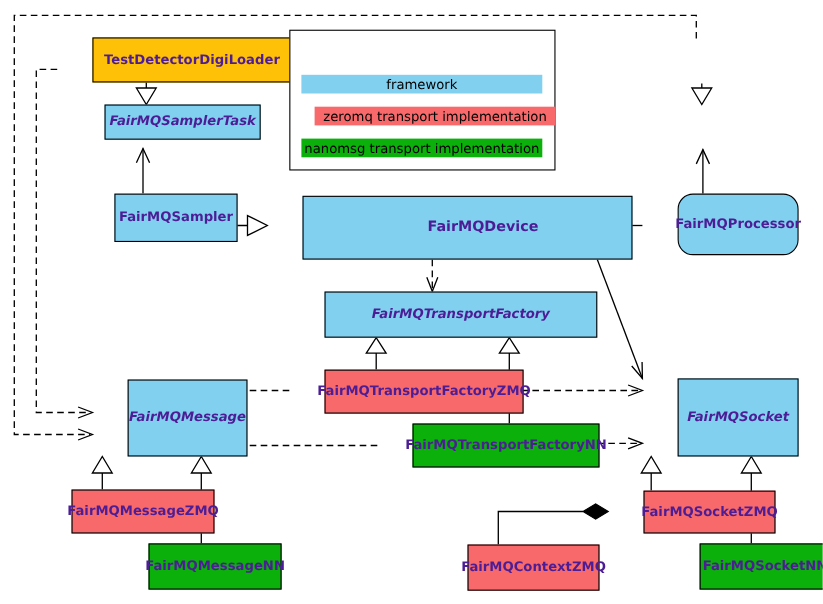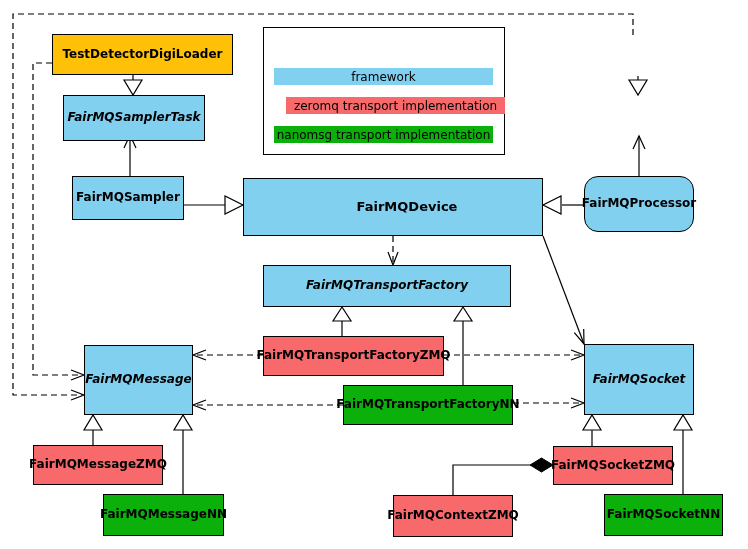--- a/index.html
+++ b/index.html
@@ -9,22 +9,22 @@
   }
   .edges{position:absolute;left:0;top:0;width:748px;height:549px;}
   .sl{stroke:#000;stroke-width:1.2;fill:none;}
   .dl{stroke:#000;stroke-width:1.2;fill:none;stroke-dasharray:6 4;}
   .tri{fill:#ffffff;stroke:#000;stroke-width:1.2;}
   .oa{fill:none;stroke:#000;stroke-width:1.2;}
   .dia{fill:#000;stroke:#000;stroke-width:1;}
   .node{
     position:absolute;border:1.4px solid #000;box-sizing:border-box;
     display:flex;align-items:center;justify-content:center;
-    font-size:12px;font-weight:bold;color:#000000;text-align:center;
-    white-space:nowrap;line-height:1.1;
+    font-size:12px;font-weight:bold;color:#4c1d95;text-align:center;
+    white-space:nowrap;line-height:1.1;margin-left:32px;
   }
   .abstract{font-style:italic;}
   .legend{
     position:absolute;border:1.6px solid #000;box-sizing:border-box;background:#fff;
   }
   .legend-bar{
     position:absolute;display:flex;align-items:center;justify-content:center;
     font-size:12px;font-weight:normal;color:#000;white-space:nowrap;
   }
 </style>
@@ -120,21 +120,21 @@
 
     <g>
       <path class="sl" d="M453,495 L453,465 L530,465"></path>
       <polygon class="dia" points="530,465 541.5,458 553,465 541.5,472"></polygon>
     </g>
   </svg>
 
   <div class="node" style="left: 52px; top: 34px; width: 181px; height: 41px; background-color: rgb(255, 193, 7);">TestDetectorDigiLoader</div>
 
 
-  <div class="node abstract" style="left: 63px; top: 95px; width: 142px; height: 46px; background-color: rgb(130, 208, 240);">FairMQSamplerTask</div>
+  <div class="node abstract" style="left: 63px; top: 95px; width: 142px; height: 32px; background-color: rgb(130, 208, 240);">FairMQSamplerTask</div>
 
 
   <div class="node" style="left: 72px; top: 176px; width: 112px; height: 44px; background-color: rgb(130, 208, 240);">FairMQSampler</div>
 
   <div class="node" style="left: 243px; top: 178px; width: 300px; height: 58px; font-size: 13px; background-color: rgb(130, 208, 240); padding-left: 28px;">FairMQDevice</div>
 
   <div class="node" style="left: 584px; top: 176px; width: 110px; height: 56px; background-color: rgb(130, 208, 240); border-radius: 14px;">FairMQProcessor</div>
 
   <div class="node abstract" style="left: 263px; top: 265px; width: 248px; height: 42px; background-color: rgb(130, 208, 240);">FairMQTransportFactory</div>
 

